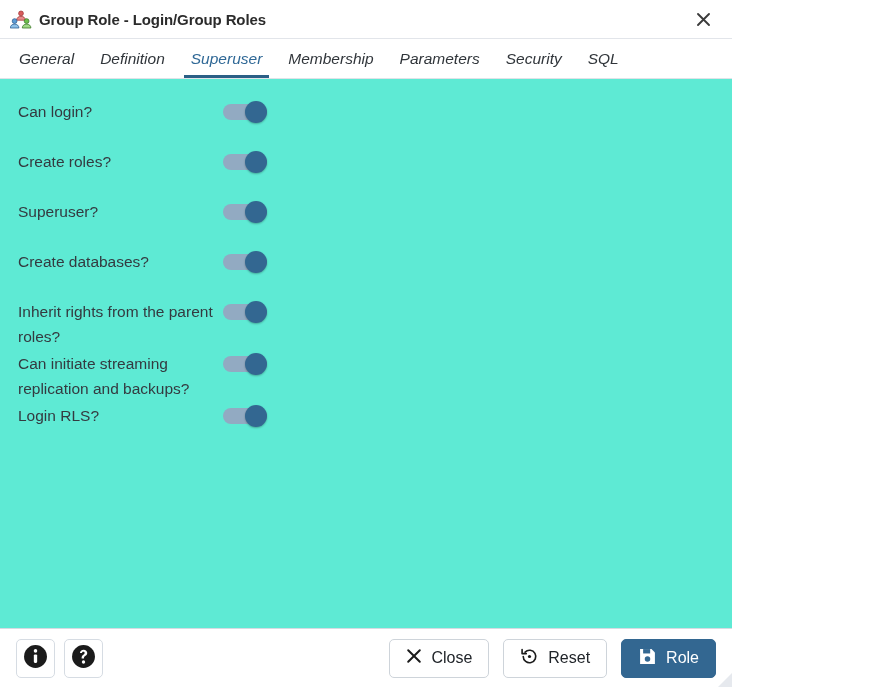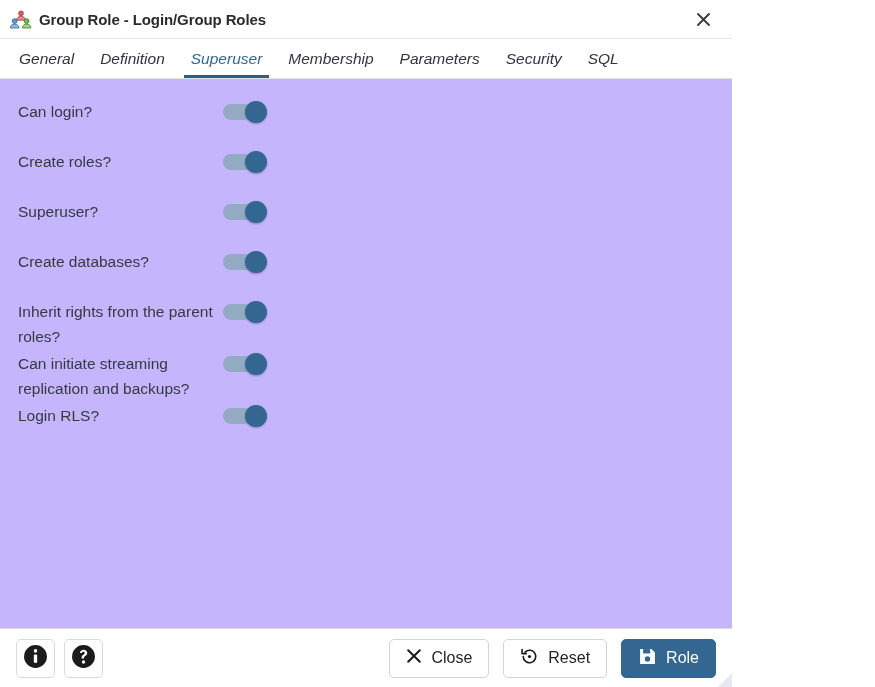--- a/index.html
+++ b/index.html
@@ -92,21 +92,21 @@
     left: 6px;
     right: 6px;
     bottom: 0;
     height: 3px;
     background: #2b5f86;
   }
 
   
   .content {
     flex: 1 1 auto;
-    background: #c4b5fd;
+    background: #5eead4;
     border-bottom: 1px solid #d6dbe3;
     overflow: hidden;
     padding: 18px 0 0 0;
     position: relative;
   }
   .field-list {
     display: block;
   }
   .field-row {
     display: flex;

